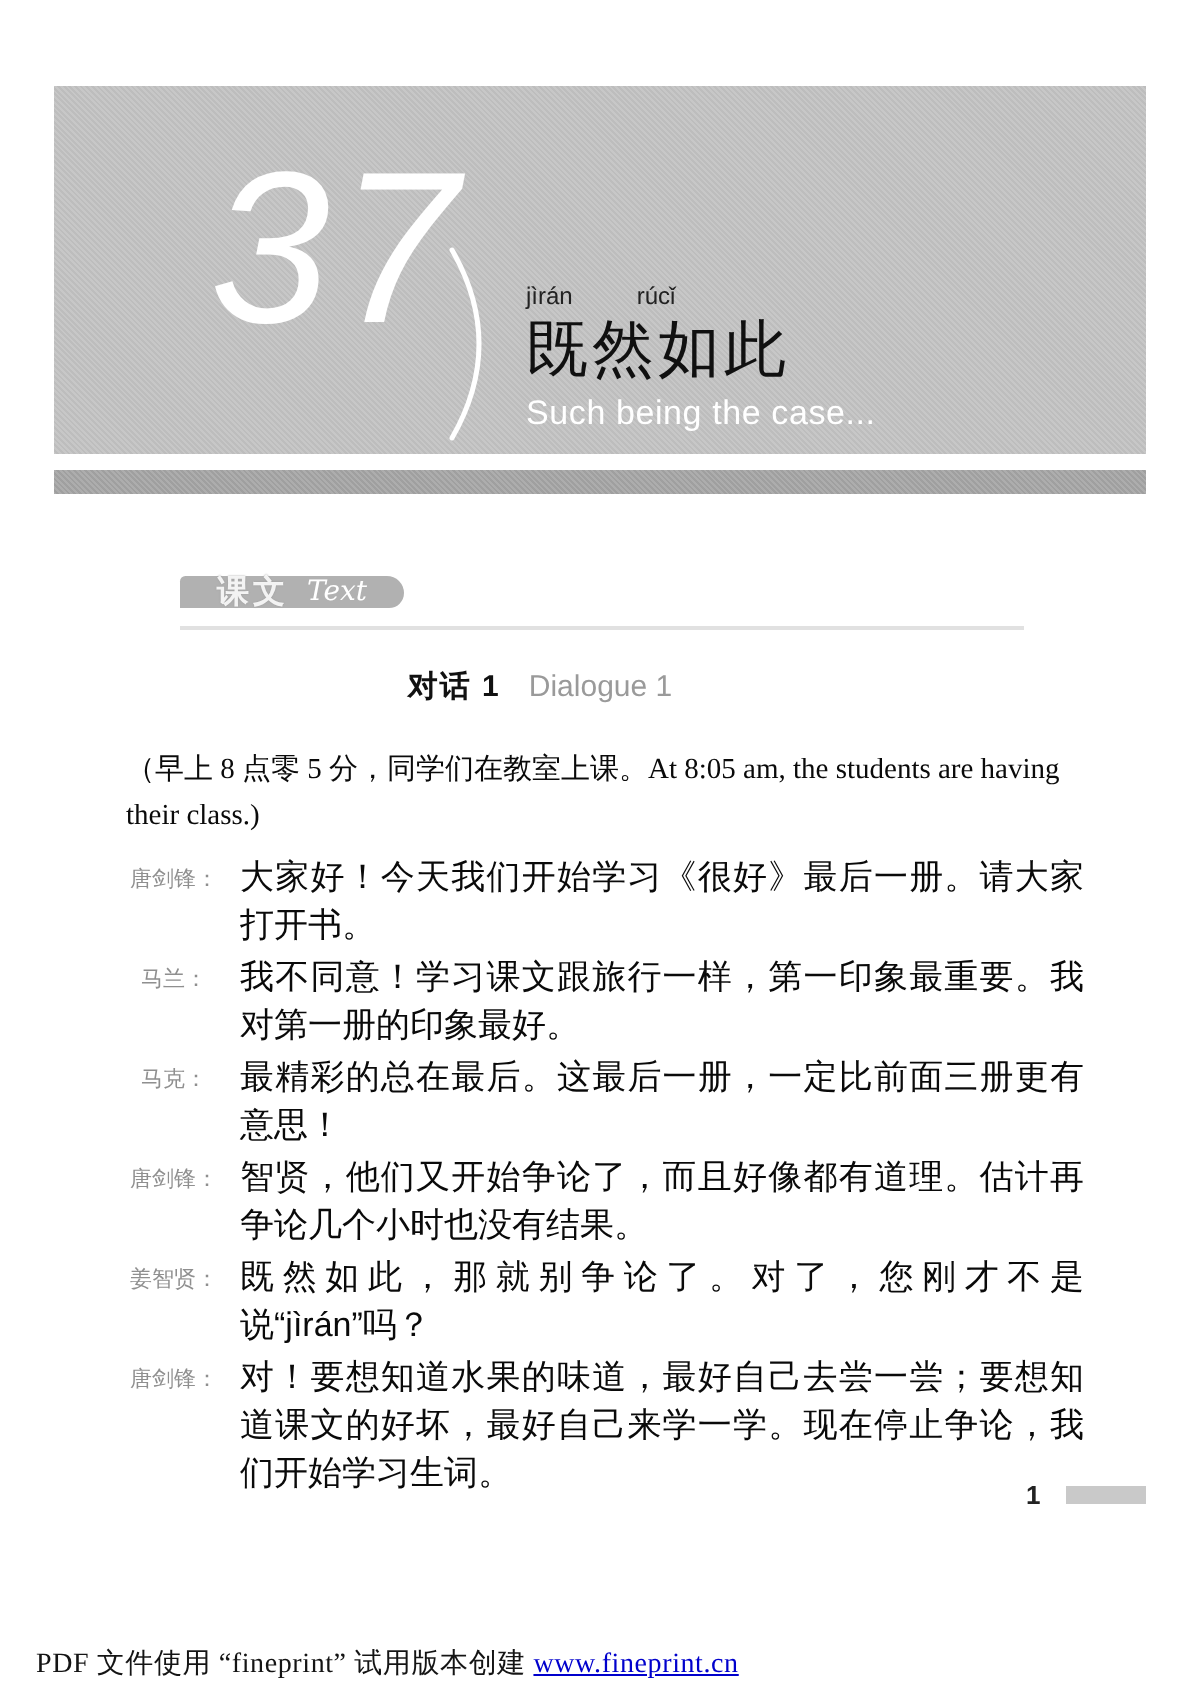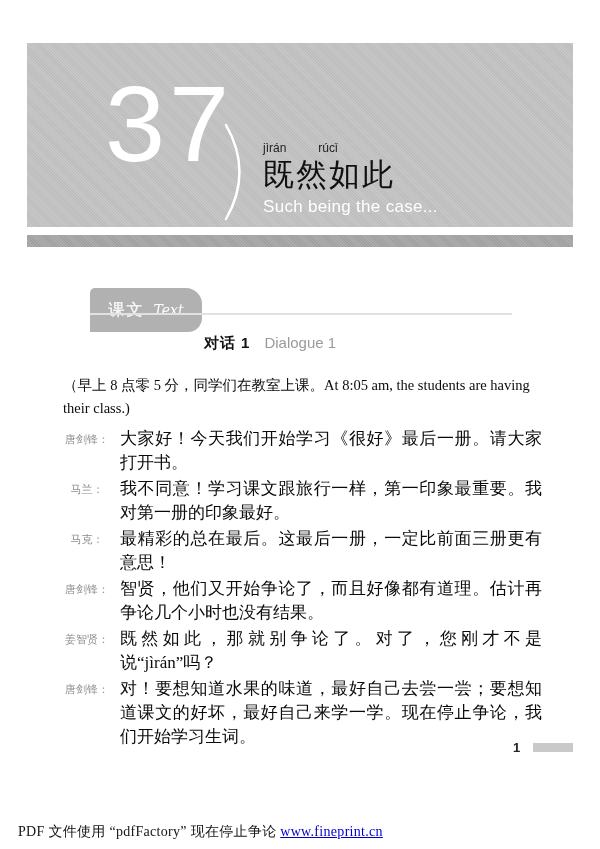--- a/index.html
+++ b/index.html
@@ -8,35 +8,35 @@
     font-family:"Liberation Sans",sans-serif;overflow:hidden;
   }
   
   .banner{
     position:absolute;left:27px;top:43px;width:546px;height:184px;
     background:#c3c3c3;
     background-image:repeating-linear-gradient(45deg,rgba(255,255,255,.07) 0 1px,rgba(0,0,0,.03) 1px 2px);
   }
   .lesson-number{
     position:absolute;left:78px;top:22px;
-    font-size:108px;line-height:1.1;font-weight:400;
+    font-size:108px;line-height:1.1;font-style:italic;font-weight:400;
     color:#ffffff;letter-spacing:4px;
   }
   .paren-arc{position:absolute;left:196px;top:80px;}
   .title-block{position:absolute;left:236px;top:98px;}
   .pinyin-row{display:flex;gap:32px;font-size:12px;color:#222;}
   .title-zh{font-size:31px;font-weight:500;color:#101010;letter-spacing:2px;margin-top:3px;line-height:1.1;}
   .title-en{font-size:17px;font-weight:normal;color:#ffffff;margin-top:5px;letter-spacing:.3px;text-align:right;}
   .banner-strip{
     position:absolute;left:27px;top:235px;width:546px;height:12px;background:#a6a6a6;
     background-image:repeating-linear-gradient(45deg,rgba(255,255,255,.08) 0 1px,rgba(0,0,0,.04) 1px 2px);
   }
   
   .section-tab{
-    position:absolute;left:90px;top:288px;width:112px;height:44px;
+    position:absolute;left:90px;top:288px;width:112px;height:16px;
     background:#b1b1b1;border-radius:5px 16px 14px 0;
     display:flex;align-items:center;justify-content:center;gap:9px;
   }
   .tab-zh{font-size:16px;font-weight:bold;color:rgba(255,255,255,.88);letter-spacing:2px;text-shadow:0 0 1px #9a9a9a;}
   .tab-en{font-size:14px;font-style:italic;color:#ffffff;font-family:"DejaVu Serif",serif;}
   .tab-rule{position:absolute;left:90px;top:313px;width:422px;height:2px;background:#e1e1e1;}
   
   .dlg-heading{position:absolute;left:0;top:334px;width:540px;text-align:center;font-size:15px;}
   .dlg-heading .zh{font-weight:bold;color:#111;letter-spacing:1px;}
   .dlg-heading .en{color:#9a9a9a;margin-left:14px;}
@@ -46,21 +46,21 @@
     margin:0 0 7px 0;font-size:14.5px;line-height:23px;color:#0a0a0a;
     font-family:"Liberation Serif",serif;
   }
   .entry{display:flex;margin:0 0 2px 0;}
   .speaker{
     flex:0 0 48px;text-align:center;font-size:11px;color:#8f8f8f;
     padding-top:5px;white-space:nowrap;
   }
   .utterance{
     flex:1;margin:0 0 0 9px;font-size:17px;line-height:24px;color:#0a0a0a;
-    font-family:Liberation Serif, serif;text-align:justify;
+    font-family:Liberation Sans, sans-serif;text-align:justify;
   }
   
   .page-num-row{position:absolute;left:513px;top:740px;display:flex;align-items:center;gap:13px;}
   .page-num{font-size:13px;font-weight:bold;color:#222;}
   .page-num-bar{width:40px;height:9px;background:#c9c9c9;}
   
   .pdf-footer{
     position:absolute;left:18px;top:823px;font-size:14px;color:#141414;
     font-family:"Liberation Serif",serif;letter-spacing:.3px;
   }
@@ -123,14 +123,14 @@
     <p class="utterance">对！要想知道水果的味道，最好自己去尝一尝；要想知道课文的好坏，最好自己来学一学。现在停止争论，我们开始学习生词。</p>
   </div>
 </section>
 
 <div class="page-num-row">
   <span class="page-num">1</span>
   <span class="page-num-bar"></span>
 </div>
 
 <div class="pdf-footer">
-  <span>PDF 文件使用 “pdfFactory” 现在停止争论 </span><a href="#">www.fineprint.cn</a>
+  <span>PDF 文件使用 “fineprint” 试用版本创建 </span><a href="#">www.fineprint.cn</a>
 </div>
 
 </body></html>

